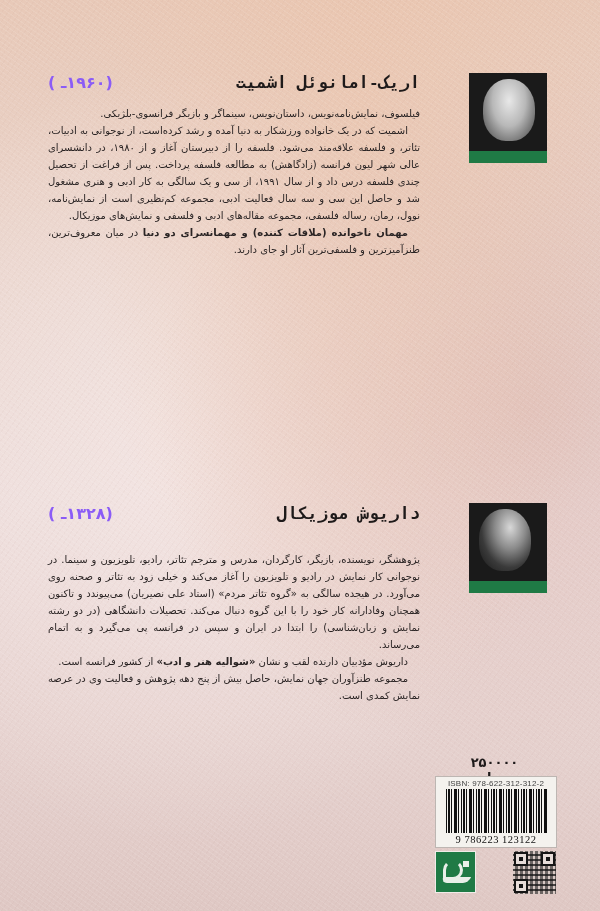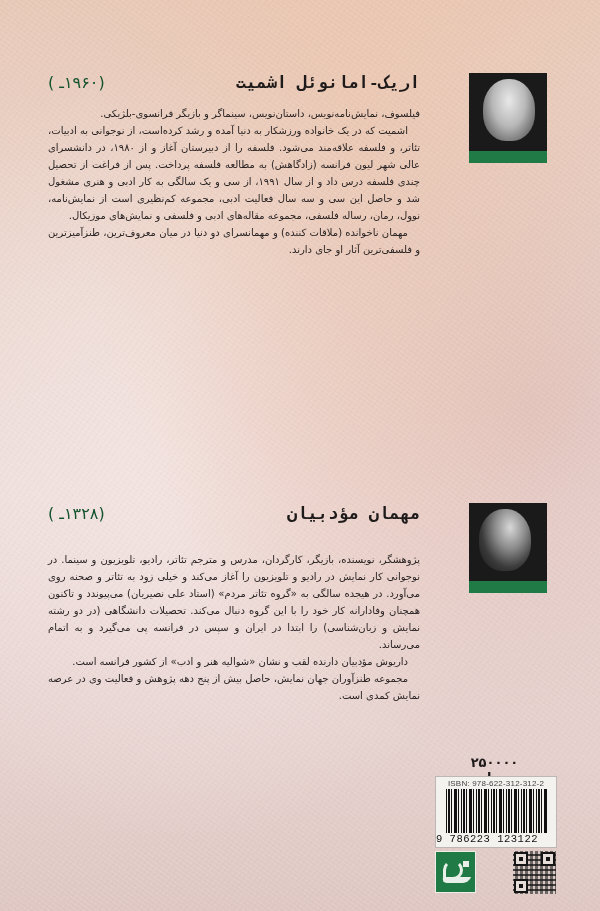--- a/index.html
+++ b/index.html
@@ -26,51 +26,51 @@
   .photo .face {
     position: absolute; left: 14px; top: 6px; width: 52px; height: 62px;
     border-radius: 48% 48% 44% 44%;
   }
   .photo .band { position: absolute; left: 0; bottom: 0; width: 100%; height: 12px; }
   .title-row {
     position: absolute; left: 48px; width: 372px; height: 22px;
     direction: rtl; display: flex; justify-content: space-between; align-items: center;
   }
   .title { font-weight: bold; font-size: 17px; color: #1e1a1a; font-family: Liberation Mono, monospace; }
-  .years { font-weight: normal; font-size: 16px; color: #14532d; direction: rtl; }
+  .years { font-weight: bold; font-size: 16px; color: #8b5cf6; direction: rtl; }
   .body {
     position: absolute; left: 48px; width: 372px;
     direction: rtl; text-align: justify;
     font-size: 10px; line-height: 17px; color: #2a2424;
   }
   .body p { margin: 0; }
   .body p.indent { text-indent: 12px; }
-  .body b { font-weight: normal; margin-top: 14px; }
+  .body b { font-weight: bold; margin-top: 14px; }
   .price {
     position: absolute; left: 452px; top: 755px; width: 85px; text-align: center;
     direction: rtl; font-weight: bold; font-size: 13px; color: #1e1a1a;
   }
   .barcode-box {
     position: absolute; left: 435px; top: 776px; width: 122px; height: 72px;
     background: #f4f2ee; border: 1px solid #bdb6b2; box-sizing: border-box;
   }
   .isbn-text {
     position: absolute; left: 0; top: 2px; width: 100%; text-align: center;
     font-family: "Liberation Sans", sans-serif; font-size: 8px; color: #444; letter-spacing: 0.2px;
   }
   .bars {
     position: absolute; left: 10px; top: 12px; width: 102px; height: 44px;
     background: repeating-linear-gradient(90deg,
       #111 0 1px, #f4f2ee 1px 2px, #111 2px 4px, #f4f2ee 4px 5px,
       #111 5px 6px, #f4f2ee 6px 8px, #111 8px 11px, #f4f2ee 11px 12px,
       #111 12px 13px, #f4f2ee 13px 15px);
   }
   .barcode-digits {
-    position: absolute; left: 0; bottom: 2px; width: 100%; text-align: left;
-    font-family: Liberation Mono, monospace; font-size: 10.5px; color: #111; letter-spacing: 0.5px;
+    position: absolute; left: 0; bottom: 2px; width: 100%; text-align: center;
+    font-family: Liberation Serif, serif; font-size: 10.5px; color: #111; letter-spacing: 0.5px;
   }
   .logo {
     position: absolute; left: 435px; top: 851px; width: 41px; height: 42px;
     background: #1f7a45; border: 1px solid #f0ece8; box-sizing: border-box;
   }
   .logo .shape1 {
     position: absolute; left: 7px; top: 8px; width: 14px; height: 14px;
     border: 3px solid #e9efe9; border-radius: 50% 50% 50% 0; border-top-color: transparent;
   }
   .logo .shape2 {
@@ -115,21 +115,21 @@
     <p class="indent"><b>مهمان ناخوانده (ملاقات کننده) و مهمانسرای دو دنیا</b> در میان معروف‌ترین، طنزآمیزترین و فلسفی‌ترین آثار او جای دارند.</p>
   </div>
 </div>
 
 <div class="section" style="top:0;">
   <div class="photo" style="top:503px;">
     <div class="face" style="left:10px; background: radial-gradient(ellipse at 60% 30%, #d8d8d8 0%, #8a8a8a 35%, #3a3a3a 65%, #151515 100%);"></div>
     <div class="band" style="background:#1f7a45;"></div>
   </div>
   <div class="title-row" style="top:502px;">
-    <span class="title">مهمان مؤدبیان</span>
+    <span class="title">داریوش موزیکال</span>
     <span class="years">(۱۳۲۸ـ     )</span>
   </div>
   <div class="body" style="top:551px;">
     <p>پژوهشگر، نویسنده، بازیگر، کارگردان، مدرس و مترجم تئاتر، رادیو، تلویزیون و سینما. در نوجوانی کار نمایش در رادیو و تلویزیون را آغاز می‌کند و خیلی زود به تئاتر و صحنه روی می‌آورد. در هیجده سالگی به «گروه تئاتر مردم» (استاد علی نصیریان) می‌پیوندد و تاکنون همچنان وفادارانه کار خود را با این گروه دنبال می‌کند. تحصیلات دانشگاهی (در دو رشته نمایش و زبان‌شناسی) را ابتدا در ایران و سپس در فرانسه پی می‌گیرد و به اتمام می‌رساند.</p>
     <p class="indent"><span>داریوش مؤدبیان دارنده لقب و نشان </span><b>«شوالیه هنر و ادب»</b><span> از کشور فرانسه است.</span></p>
     <p class="indent">مجموعه طنزآوران جهان نمایش، حاصل بیش از پنج دهه پژوهش و فعالیت وی در عرصه نمایش کمدی است.</p>
   </div>
 </div>
 
 <div class="price">۲۵۰۰۰۰ تومان</div>

